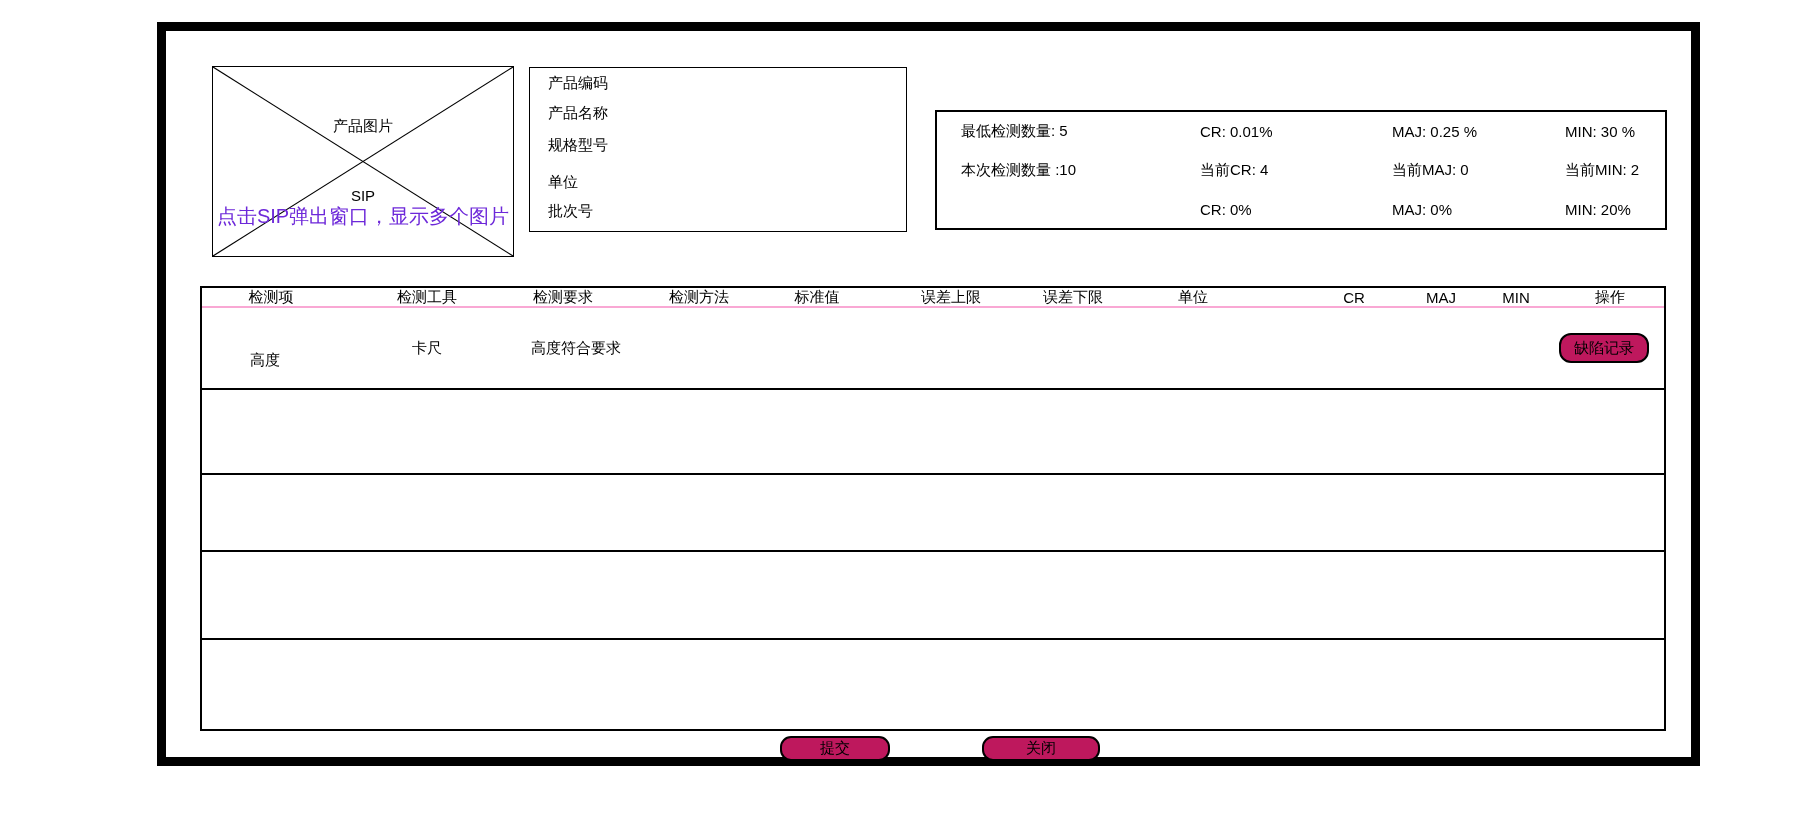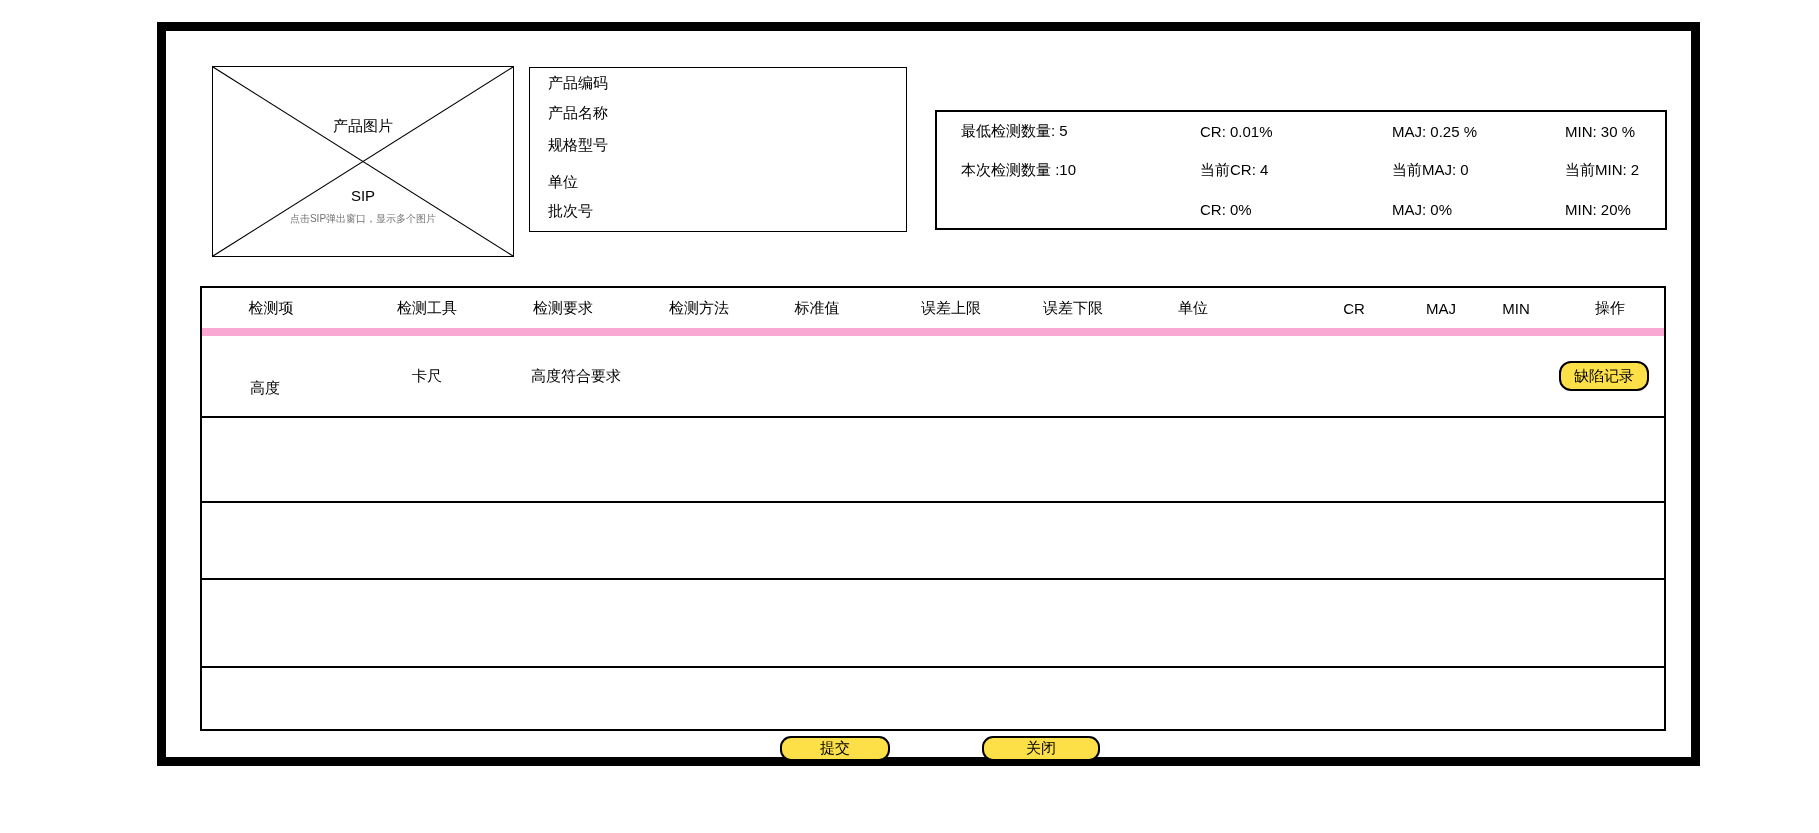--- a/index.html
+++ b/index.html
@@ -9,21 +9,21 @@
   .pre { white-space:pre; }
 
   .frame { left:157px; top:22px; width:1543px; height:744px; border:9px solid #000; background:#fff; }
 
   
   .img-box { left:203px; top:57px; width:302px; height:191px; border:1px solid #000; }
   .img-box svg { position:absolute; left:0; top:0; width:100%; height:100%; }
   .img-box .cap { position:absolute; left:0; width:100%; text-align:center; background:transparent; }
   .cap-title { top:50px; font-size:15px; }
   .cap-sip { top:120px; font-size:15px; }
-  .cap-note { top:145px; font-size:10px; color:#737373; }
+  .cap-note { top:136px; font-size:20px; color:#6d28d9; }
 
   
   .prod-box { left:520px; top:58px; width:378px; height:165px; border:1px solid #000; }
   .prod-field { position:absolute; left:18px; font-size:15px; }
 
   
   .insp-box { left:935px; top:48px; width:732px; height:49px; border:2px solid #000; }
   .insp-box span { position:absolute; top:50%; transform:translateY(-50%); font-size:15px; }
   .t-time { left:25px; }
   .t-inspector { left:310px; }
@@ -31,32 +31,32 @@
   .t-qualified { left:619px; color:#22c36e; }
 
   
   .stats-box { left:935px; top:110px; width:732px; height:120px; border:2px solid #000; display:flex; flex-direction:column; }
   .stats-row { position:relative; flex:1; }
   .stats-row span { position:absolute; top:50%; transform:translateY(-50%); white-space:pre; font-size:15px; }
   .sc1 { left:24px; } .sc2 { left:263px; } .sc3 { left:455px; } .sc4 { left:628px; }
 
   
   .table { left:200px; top:286px; width:1466px; height:445px; border:2px solid #000; background:#fff; }
-  .thead { position:relative; height:48px; border-bottom:8px solid #f9a8d4; }
+  .thead { position:relative; height:20px; border-bottom:2px solid #f9a8d4; }
   .thead span { position:absolute; top:50%; transform:translate(-50%,-50%); white-space:nowrap; font-size:15px; }
   .trow { position:relative; }
   .trow1 { height:80px; }
   .trow-e2 { height:85px; border-top:2px solid #000; }
   .trow-e3 { height:77px; border-top:2px solid #000; }
   .trow-e4 { height:88px; border-top:2px solid #000; }
   .trow-e5 { height:81px; border-top:2px solid #000; }
   .trow1 span.cell { position:absolute; top:50%; transform:translateY(-50%); white-space:nowrap; font-size:15px; }
   .c-item { left:48px;margin-top:12px; } .c-tool { left:210px; } .c-req { left:329px; }
 
-  .btn { display:flex; align-items:center; justify-content:center; border:2px solid #000; border-radius:11px; background:#fde047; font-size:15px; cursor:pointer; font-family:"Liberation Sans", sans-serif; }
+  .btn { display:flex; align-items:center; justify-content:center; border:2px solid #000; border-radius:11px; background:#be185d; font-size:15px; cursor:pointer; font-family:"Liberation Sans", sans-serif; }
   .defect-btn { position:absolute; left:1357px; top:25px; width:90px; height:30px; border-radius:12px; }
   .submit-btn { left:780px; top:736px; width:110px; height:25px; }
   .close-btn { left:982px; top:736px; width:118px; height:25px; }
 
   
   .h0{left:69px;} .h1{left:225px;} .h2{left:361px;} .h3{left:497px;}
   .h4{left:615px;} .h5{left:749px;} .h6{left:871px;} .h7{left:991px;}
   .h8{left:1152px;} .h9{left:1239px;} .h10{left:1314px;} .h11{left:1408px;}
 </style>
 </head>

